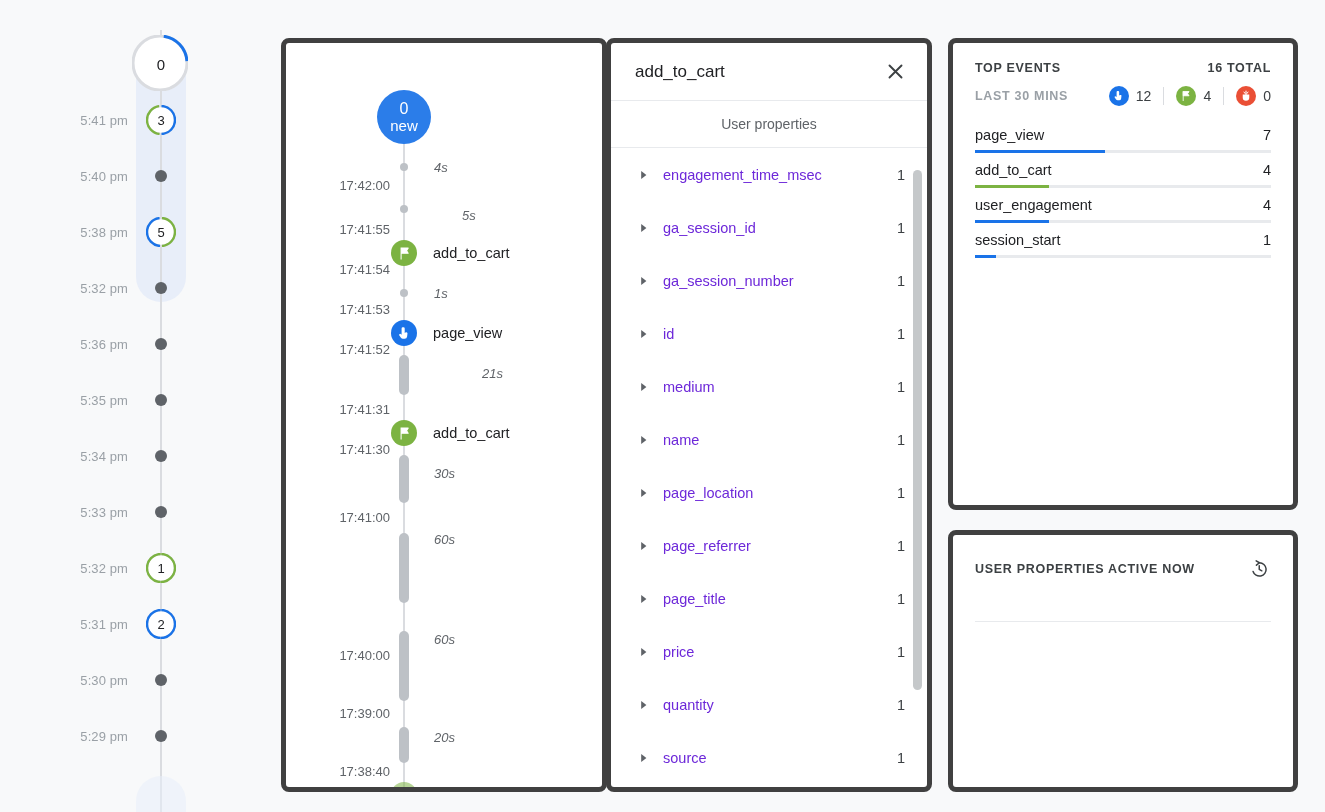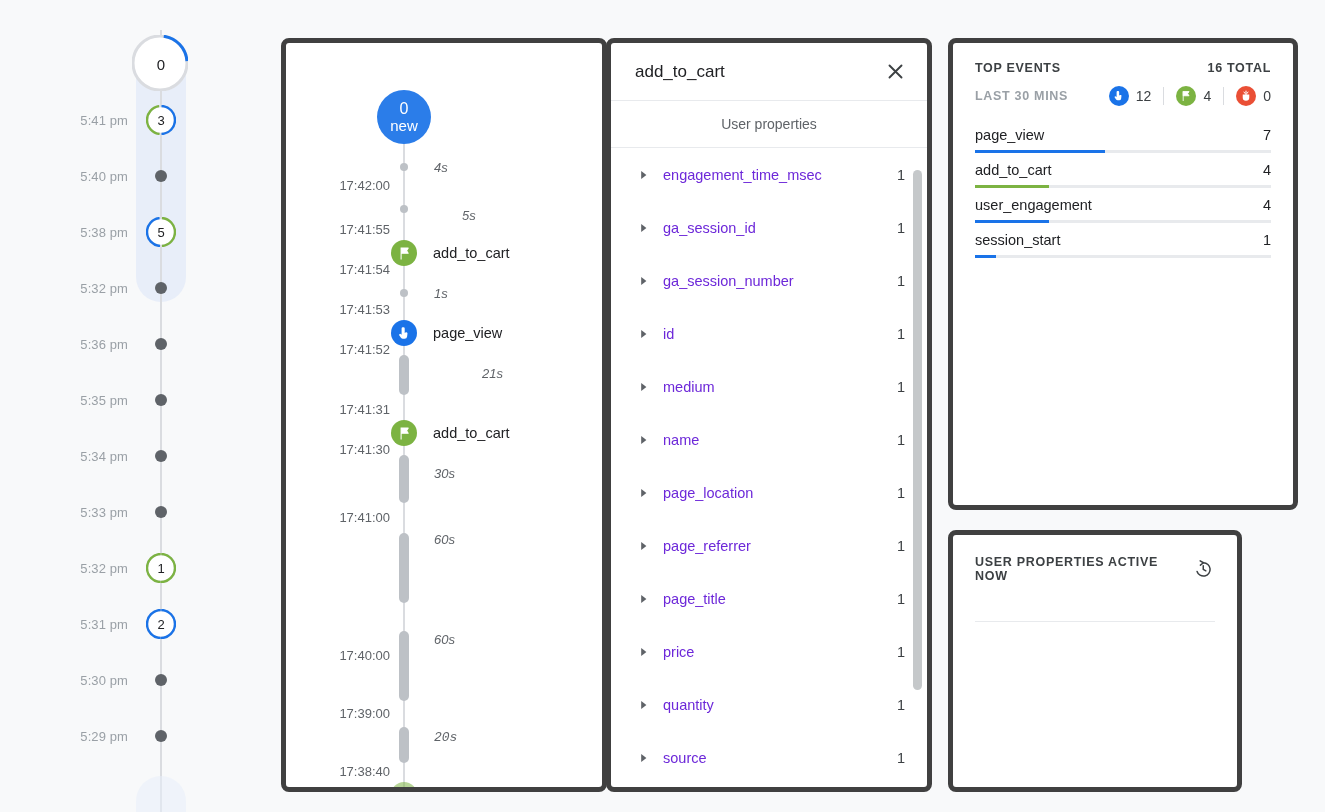--- a/index.html
+++ b/index.html
@@ -183,21 +183,21 @@
   .te-list { margin-top: 12px; padding: 0 22px; }
   .te-item { position: relative; padding-top: 9px; }
   .te-item-row { display: flex; align-items: baseline; justify-content: space-between; }
   .te-name { font-size: 14.5px; color: #202124; }
   .te-val { font-size: 14.5px; color: #202124; }
   .te-bar-bg {
     position: relative; margin-top: 7px; height: 3px; background: #e8eaed; width: 100%;
   }
   .te-bar-fill { position: absolute; left: 0; top: 0; height: 3px; }
 
-  .up-card { left: 948px; top: 530px; width: 294px; height: 262px; }
+  .up-card { left: 948px; top: 530px; width: 350px; height: 262px; }
   .up-head {
     display: flex; align-items: center; justify-content: space-between;
     padding: 20px 20px 0 22px;
   }
   .up-title { font-size: 12.5px; font-weight: bold; color: #3c4043; letter-spacing: .7px; }
   .history-btn {
     width: 28px; height: 28px; display: flex; align-items: center; justify-content: center;
     cursor: pointer; color: #3c4043;
   }
   .up-divider {
@@ -305,21 +305,21 @@
         <div class="ev-gap-label" style="top: 250px;">1s</div>
         <div class="ev-gap-bar" style="top: 312px; height: 40px;"></div>
         <div class="ev-gap-label" style="top: 330px; margin-left: 48px;">21s</div>
         <div class="ev-gap-bar" style="top: 412px; height: 48px;"></div>
         <div class="ev-gap-label" style="top: 430px;">30s</div>
         <div class="ev-gap-bar" style="top: 490px; height: 70px;"></div>
         <div class="ev-gap-label" style="top: 496px;">60s</div>
         <div class="ev-gap-bar" style="top: 588px; height: 70px;"></div>
         <div class="ev-gap-label" style="top: 596px;">60s</div>
         <div class="ev-gap-bar" style="top: 684px; height: 36px;"></div>
-        <div class="ev-gap-label" style="top: 694px; font-family: Liberation Mono, monospace;">20s</div>
+        <div class="ev-gap-label" style="top: 694px;">20s</div>
         <div class="ev-icon green" style="top: 210px;">
           <svg width="17" height="17" viewBox="0 0 24 24">
             <path d="M7.2 3.6 v17 M7.2 4.4 h10 l-2.4 3.6 2.4 3.6 h-10 z" fill="#fff" stroke="#fff" stroke-width="1.5" stroke-linejoin="round"></path>
           </svg>
         </div>
         <div class="ev-label" style="top: 210px;">add_to_cart</div>
         <div class="ev-icon blue" style="top: 290px;">
           <svg width="17" height="17" viewBox="0 0 24 24">
             <path d="M10.6 3.3 a1.7 1.7 0 0 1 1.7 1.7 v6.2 l1.6-.9 a1.6 1.6 0 0 1 2.3 1.6 l-.5 4.2 a3.6 3.6 0 0 1-3.6 3.2 h-2.4 a3.4 3.4 0 0 1-2.7-1.4 l-2.3-3.2 a1.4 1.4 0 0 1 1.9-2 l1.3 1 V5 a1.7 1.7 0 0 1 1.7-1.7 z" fill="#fff"></path>
           </svg>

